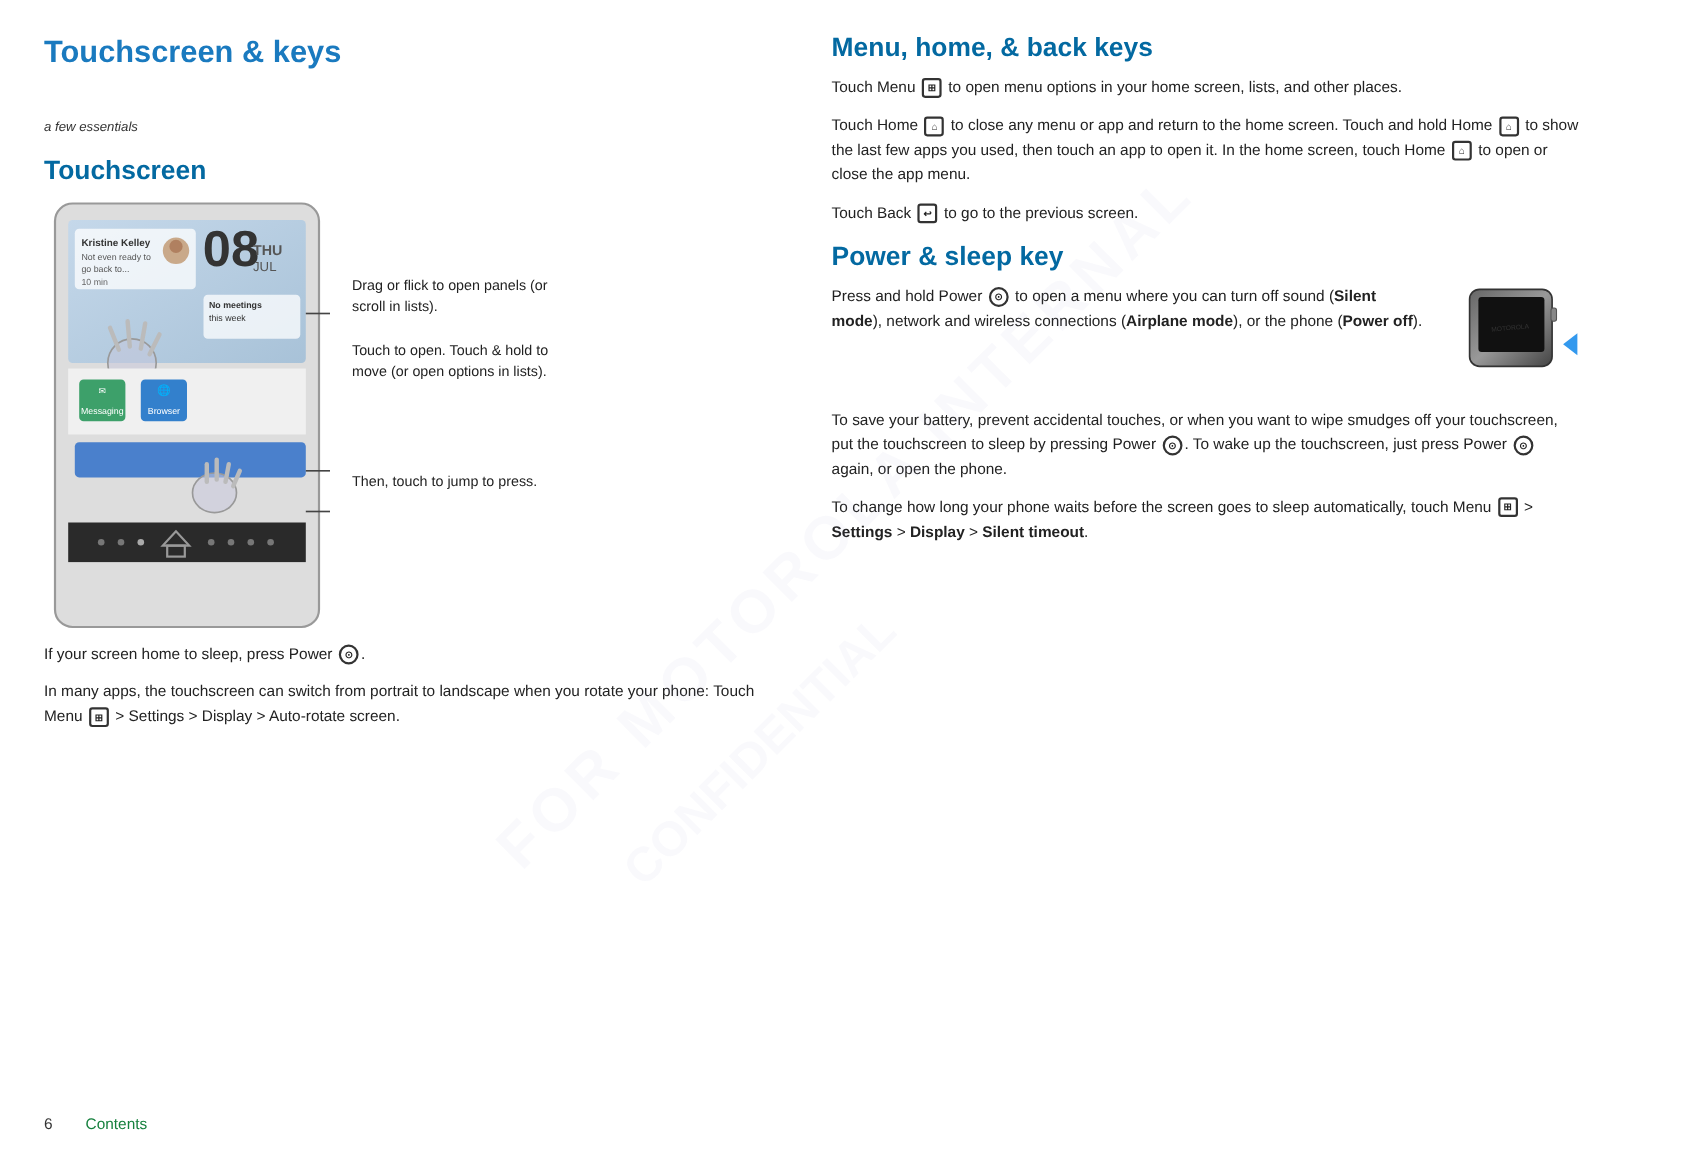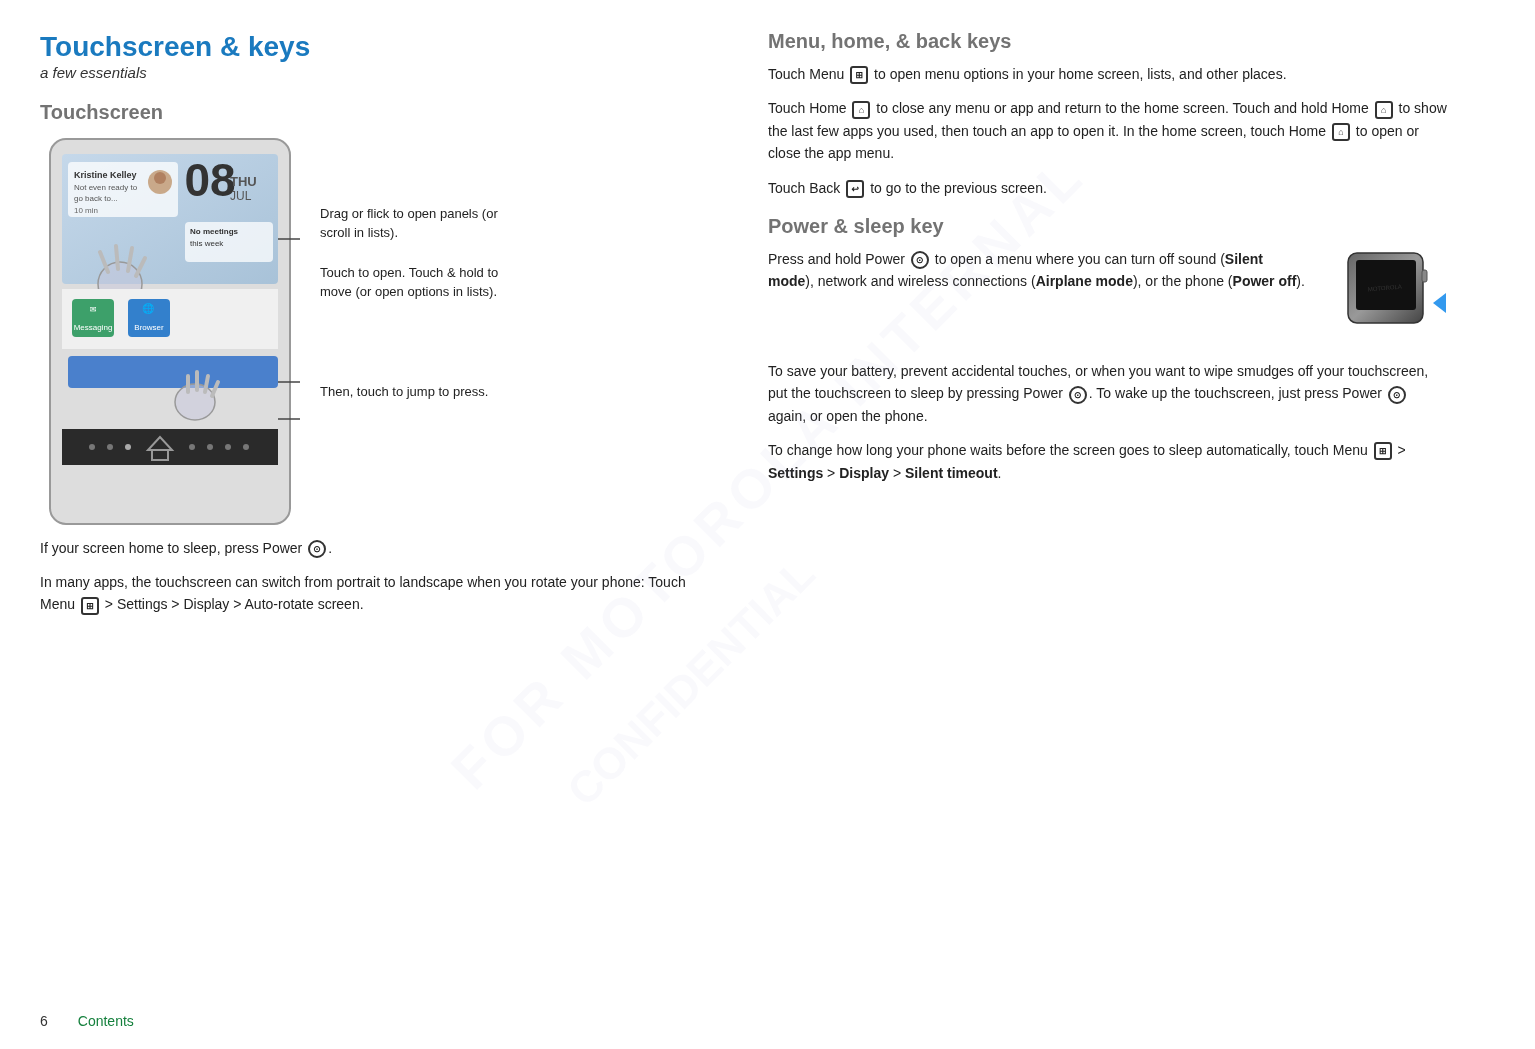--- a/index.html
+++ b/index.html
@@ -11,51 +11,52 @@
       background: #fff;
       overflow: hidden;
       position: relative;
     }
 
     .page-container {
       display: flex;
       width: 100%;
       height: 100%;
       padding: 30px 40px;
-      gap: 48px;
+      gap: 36px;
     }
 
     .left-column {
       flex: 1;
       max-width: 680px;
     }
 
     .right-column {
       flex: 1;
       max-width: 680px;
     }
 
     .main-title {
       font-size: 28px;
       font-weight: bold;
       color: #1a7abf;
       line-height: 1.2;
     }
 
     .sub-title {
-      font-size: 15px;
+      font-size: 12px;
       color: #333;
       margin-bottom: 20px;
       font-style: italic;
+      margin-top: 44px;
     }
 
     .section-title {
-      font-size: 20px;
-      font-weight: bold;
-      color: #737373;
+      font-size: 24px;
+      font-weight: bold;
+      color: #0369a1;
       margin-bottom: 10px;
     }
 
     .body-text {
       font-size: 14px;
       color: #222;
       line-height: 1.6;
       margin-bottom: 12px;
     }
 

